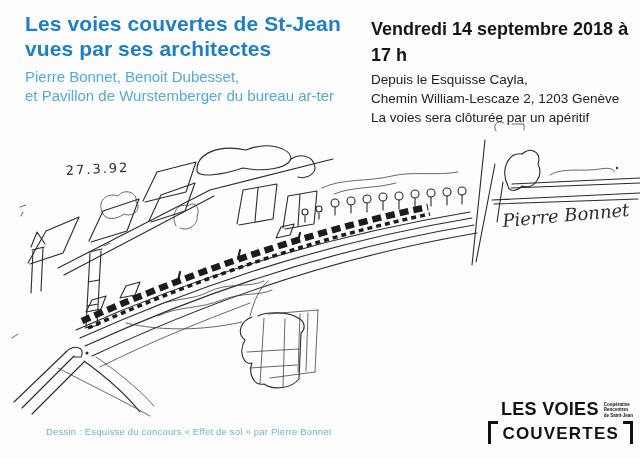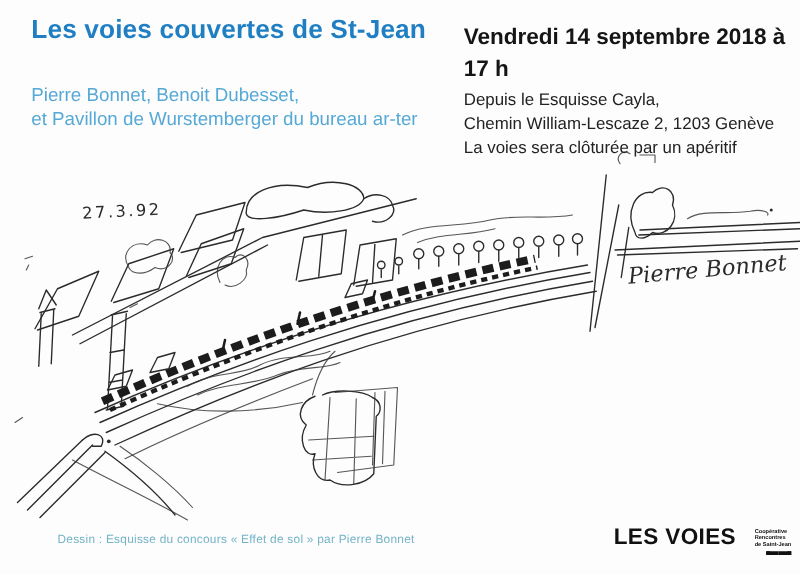--- a/index.html
+++ b/index.html
@@ -39,35 +39,36 @@
   .hand-signature {
     font-family:"DejaVu Serif", serif; font-style:italic; font-size:18px; fill:#2b2b2b;
   }
   
   .caption {
     position:absolute; left:25px; top:426px;
     font-size:9.5px; letter-spacing:0.2px; color:#74b3c8;margin-left:21px;
   }
   
   .logo { position:absolute; right:7px; bottom:15px; text-align:right; color:#111; }
-  .logo-row1 { display:flex; align-items:flex-start; justify-content:flex-end; gap:15px; }
+  .logo-row1 { display:flex; align-items:flex-start; justify-content:flex-end; gap:5px; }
   .logo-main1 { font-size:18px; font-weight:bold; letter-spacing:0.3px; line-height:1; }
   .logo-small { font-size:4.5px; font-weight:bold; line-height:1.2; text-align:left; padding-top:2px; }
   .logo-row2 { display:flex; align-items:stretch; justify-content:flex-end; margin-top:3px; }
   .bracket-left  { width:7px; border-left:3.5px solid #111; border-top:3.5px solid #111; }
   .bracket-right { width:7px; border-right:3.5px solid #111; border-top:3.5px solid #111; }
   .logo-main2 { font-size:17px; font-weight:bold; letter-spacing:1.2px; line-height:1; padding:4px 4px 2px 4px; }
 </style>
 </head>
 <body>
 
 <div class="page">
 
   <div class="title">
     <div>Les voies couvertes de St-Jean</div>
+    <div>vues par ses architectes</div>
   </div>
   <div class="authors">
     <div>Pierre Bonnet, Benoit Dubesset,</div>
     <div>et Pavillon de Wurstemberger du bureau ar-ter</div>
   </div>
 
   <div class="event">
     <div class="when">Vendredi 14 septembre 2018 à 17 h</div>
     <div>Depuis le Esquisse Cayla,</div>
     <div>Chemin William-Lescaze 2, 1203 Genève</div>
@@ -178,17 +179,18 @@
     <div class="logo-row1">
       <span class="logo-main1">LES VOIES</span>
       <span class="logo-small">
         <span>Coopérative</span><br>
         <span>Rencontres</span><br>
         <span>de Saint-Jean</span>
       </span>
     </div>
     <div class="logo-row2">
       <span class="bracket-left"></span>
+      <span class="logo-main2">COUVERTES</span>
       <span class="bracket-right"></span>
     </div>
   </div>
 
 </div>
 
 </body></html>

